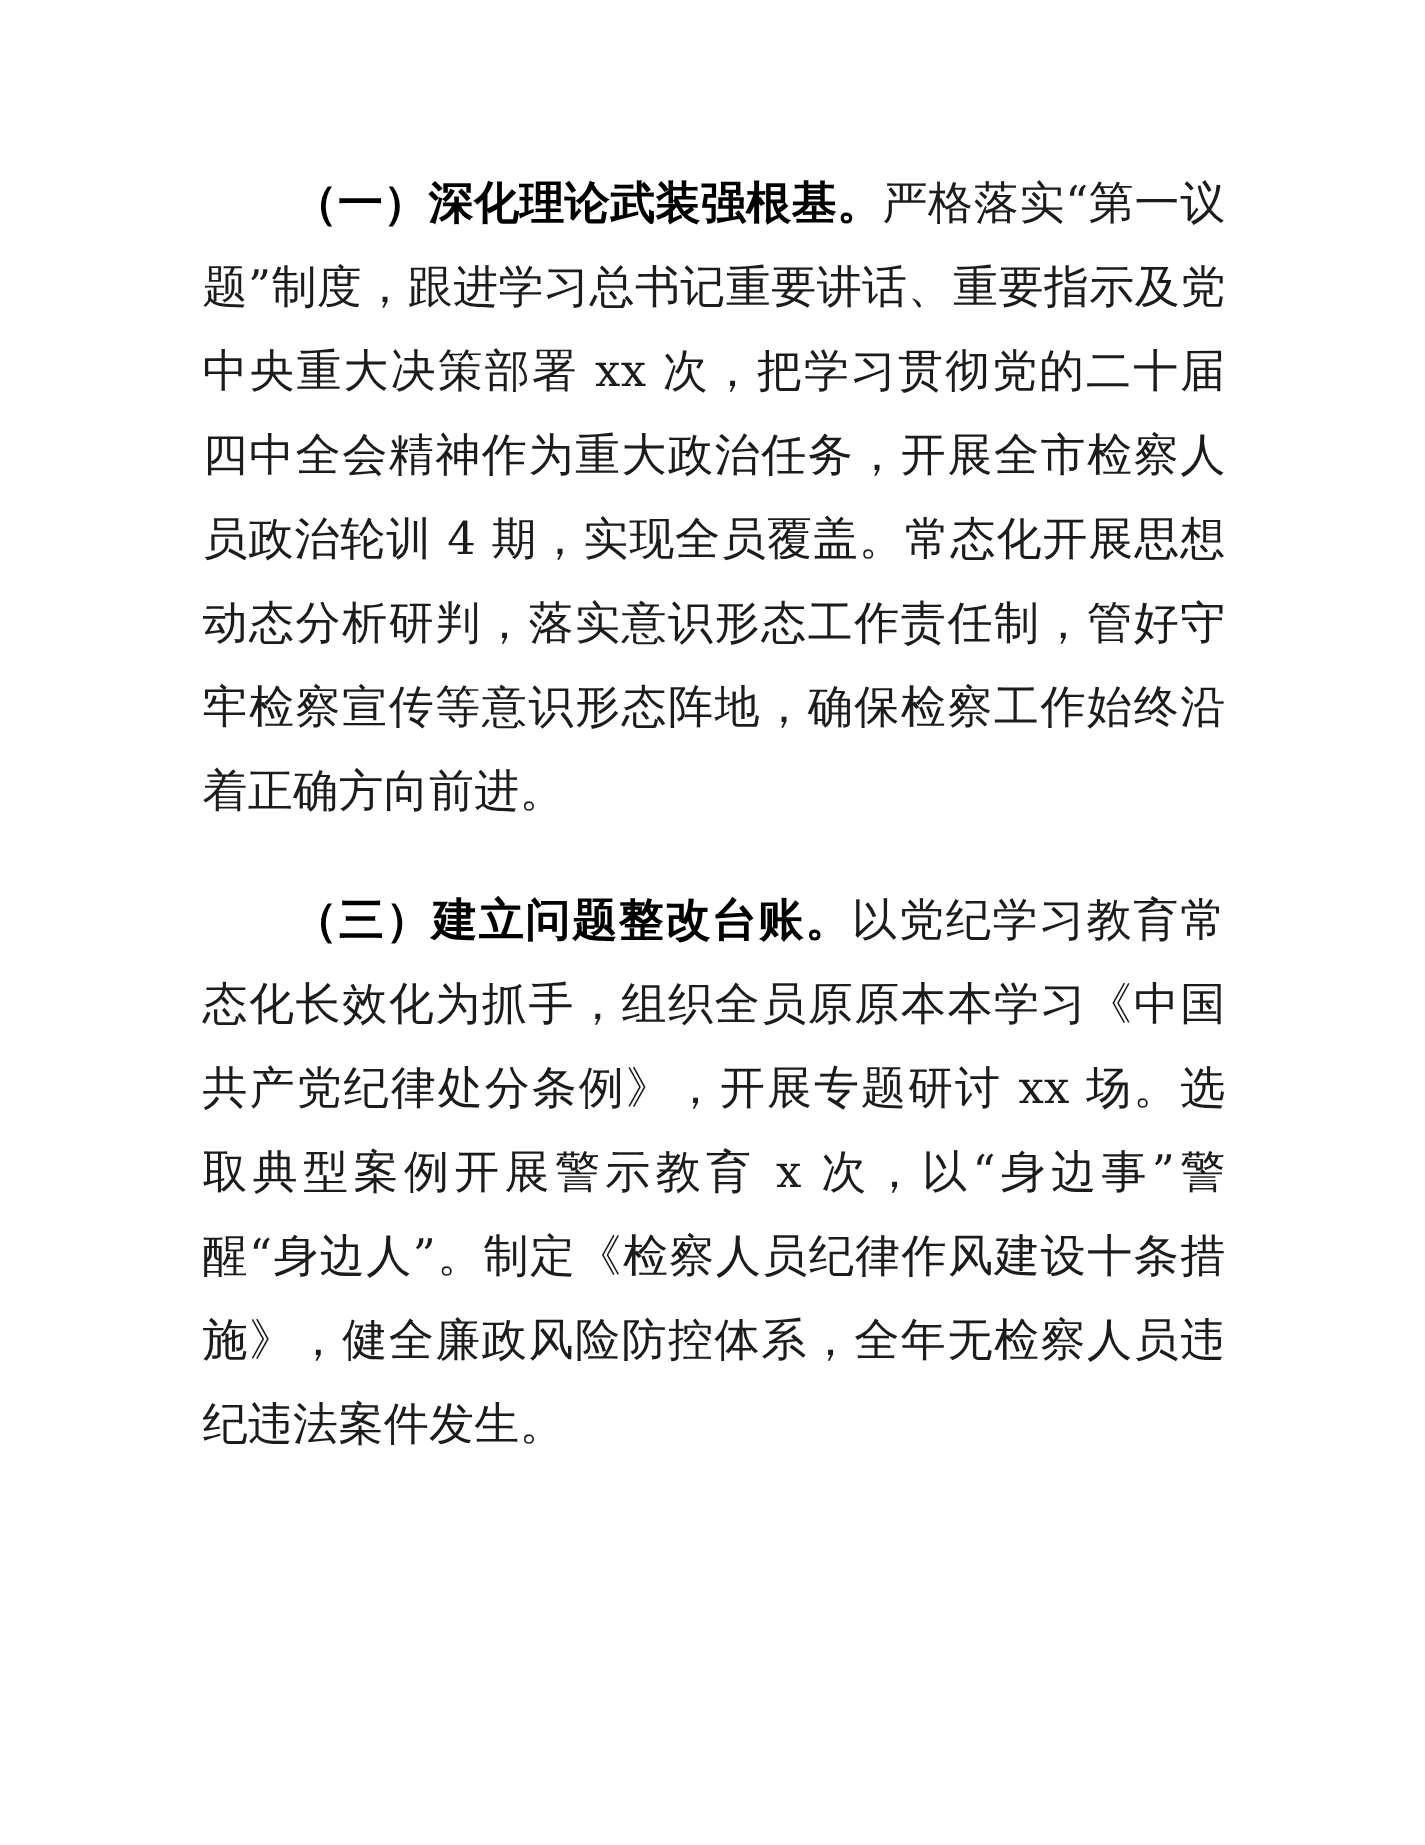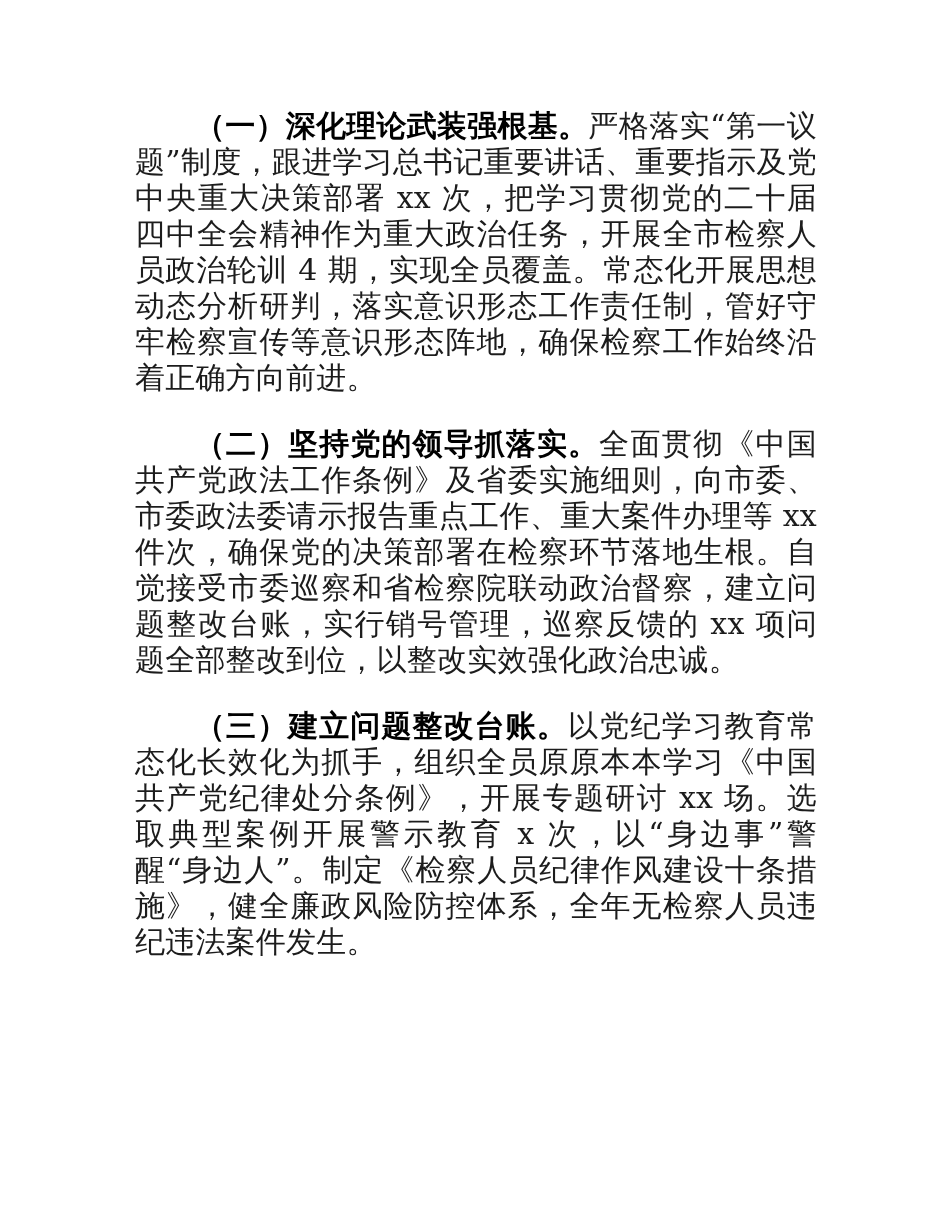--- a/index.html
+++ b/index.html
@@ -28,21 +28,21 @@
   .content {
     position: absolute;
     left: 135px;
     top: 108px;
     width: 682px;
   }
   .para {
     margin: 0 0 30px 0;
     padding: 0;
     font-size: 30px;
-    line-height: 36px;
+    line-height: 56px;
     text-indent: 60px;
     text-align: justify;
     text-justify: inter-ideograph;
     color: #1a1a1a;
     font-family: "DejaVu Serif", "Liberation Serif", serif;
     font-weight: 400;
     letter-spacing: 0.2px;
   }
   .para:last-child {
     margin-bottom: 0;
@@ -63,21 +63,20 @@
 <body>
 
 <div class="page">
 
   <div class="page-header-zone"></div>
 
   <div class="content">
 
     <p class="para"><span class="heading-run">（一）深化理论武装强根基。</span><span class="body-run">严格落实“第一议题”制度，跟进学习总书记重要讲话、重要指示及党中央重大决策部署 xx 次，把学习贯彻党的二十届四中全会精神作为重大政治任务，开展全市检察人员政治轮训 4 期，实现全员覆盖。常态化开展思想动态分析研判，落实意识形态工作责任制，管好守牢检察宣传等意识形态阵地，确保检察工作始终沿着正确方向前进。</span></p>
 
-    <p class="para"><span class="heading-run">（二）坚持党的领导抓落实。</span><span class="body-run">全面贯彻《中国共产党政法工作条例》及省委实施细则，向市委、市委政法委请示报告重点工作、重大案件办理等 xx 件次，确保党的决策部署在检察环节落地生根。自觉接受市委巡察和省检察院联动政治督察，建立问题整改台账，实行销号管理，巡察反馈的 xx 项问题全部整改到位，以整改实效强化政治忠诚。</span></p>
 
     <p class="para"><span class="heading-run">（三）建立问题整改台账。</span><span class="body-run">以党纪学习教育常态化长效化为抓手，组织全员原原本本学习《中国共产党纪律处分条例》，开展专题研讨 xx 场。选取典型案例开展警示教育 x 次，以“身边事”警醒“身边人”。制定《检察人员纪律作风建设十条措施》，健全廉政风险防控体系，全年无检察人员违纪违法案件发生。</span></p>
 
   </div>
 
   <div class="page-footer-zone"></div>
 
 </div>
 
 </body></html>

